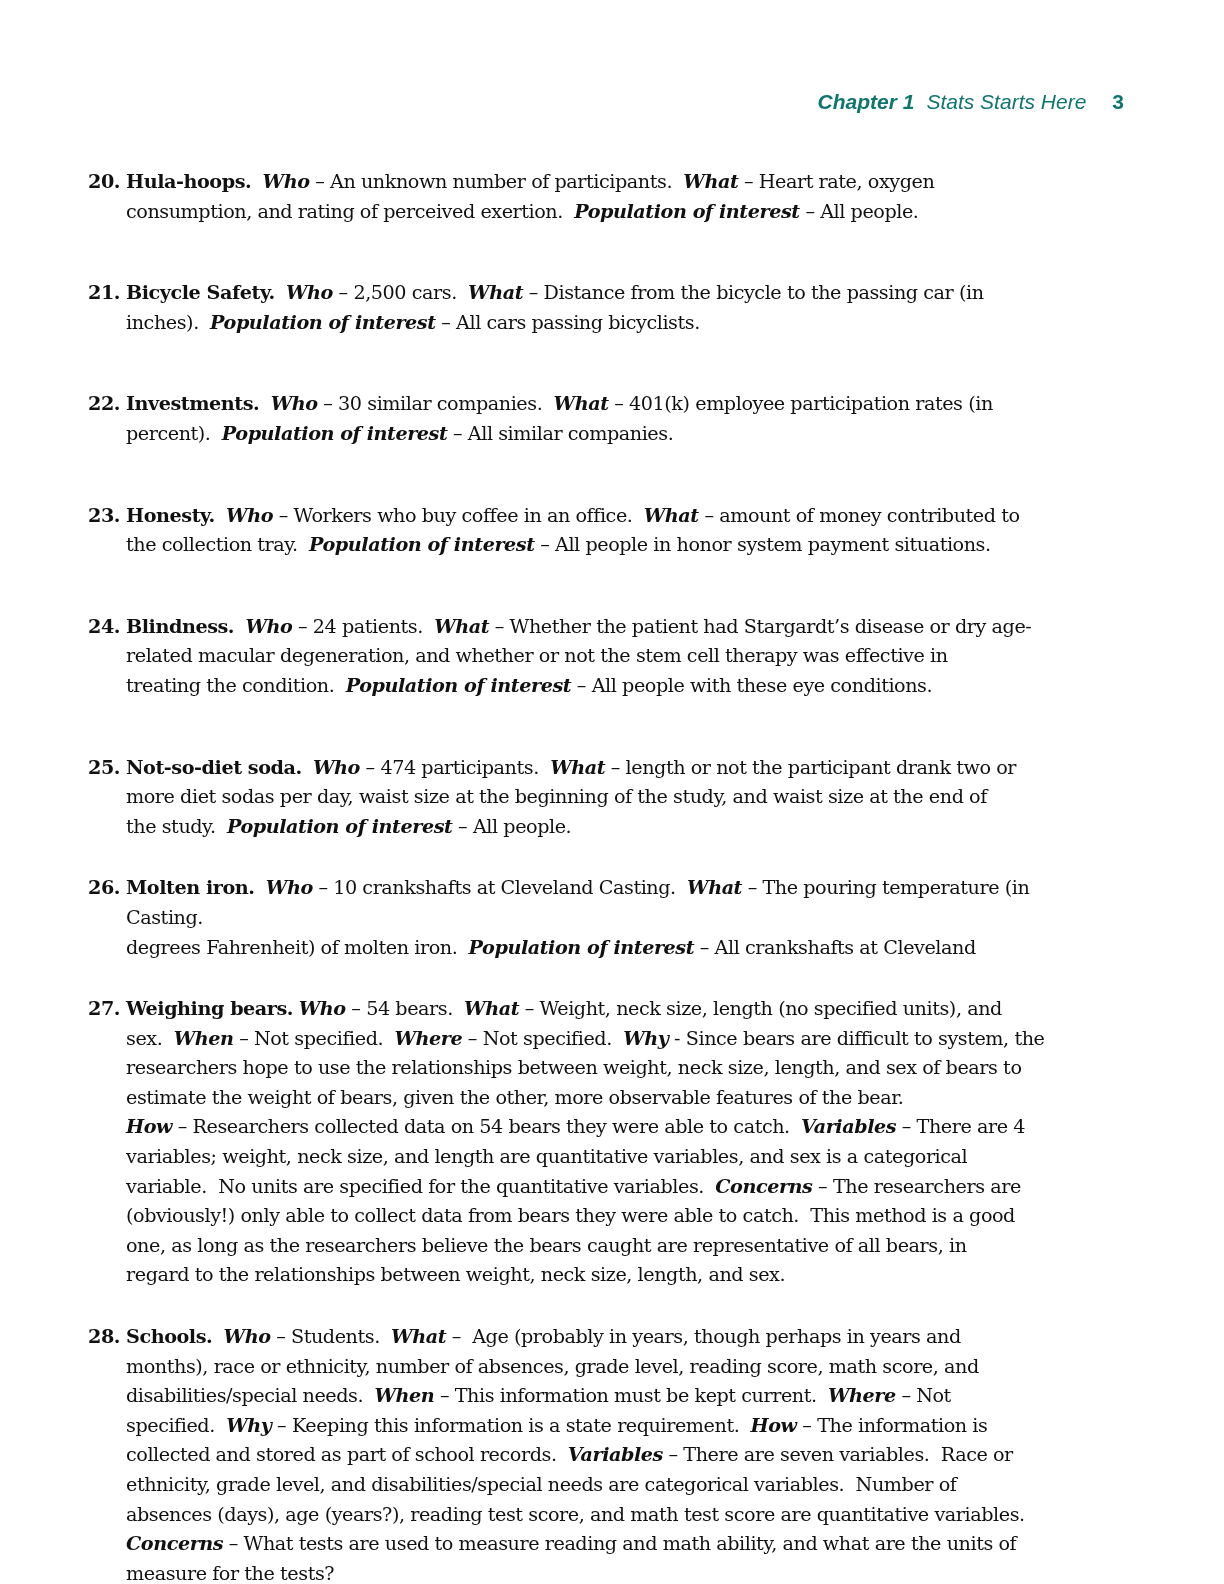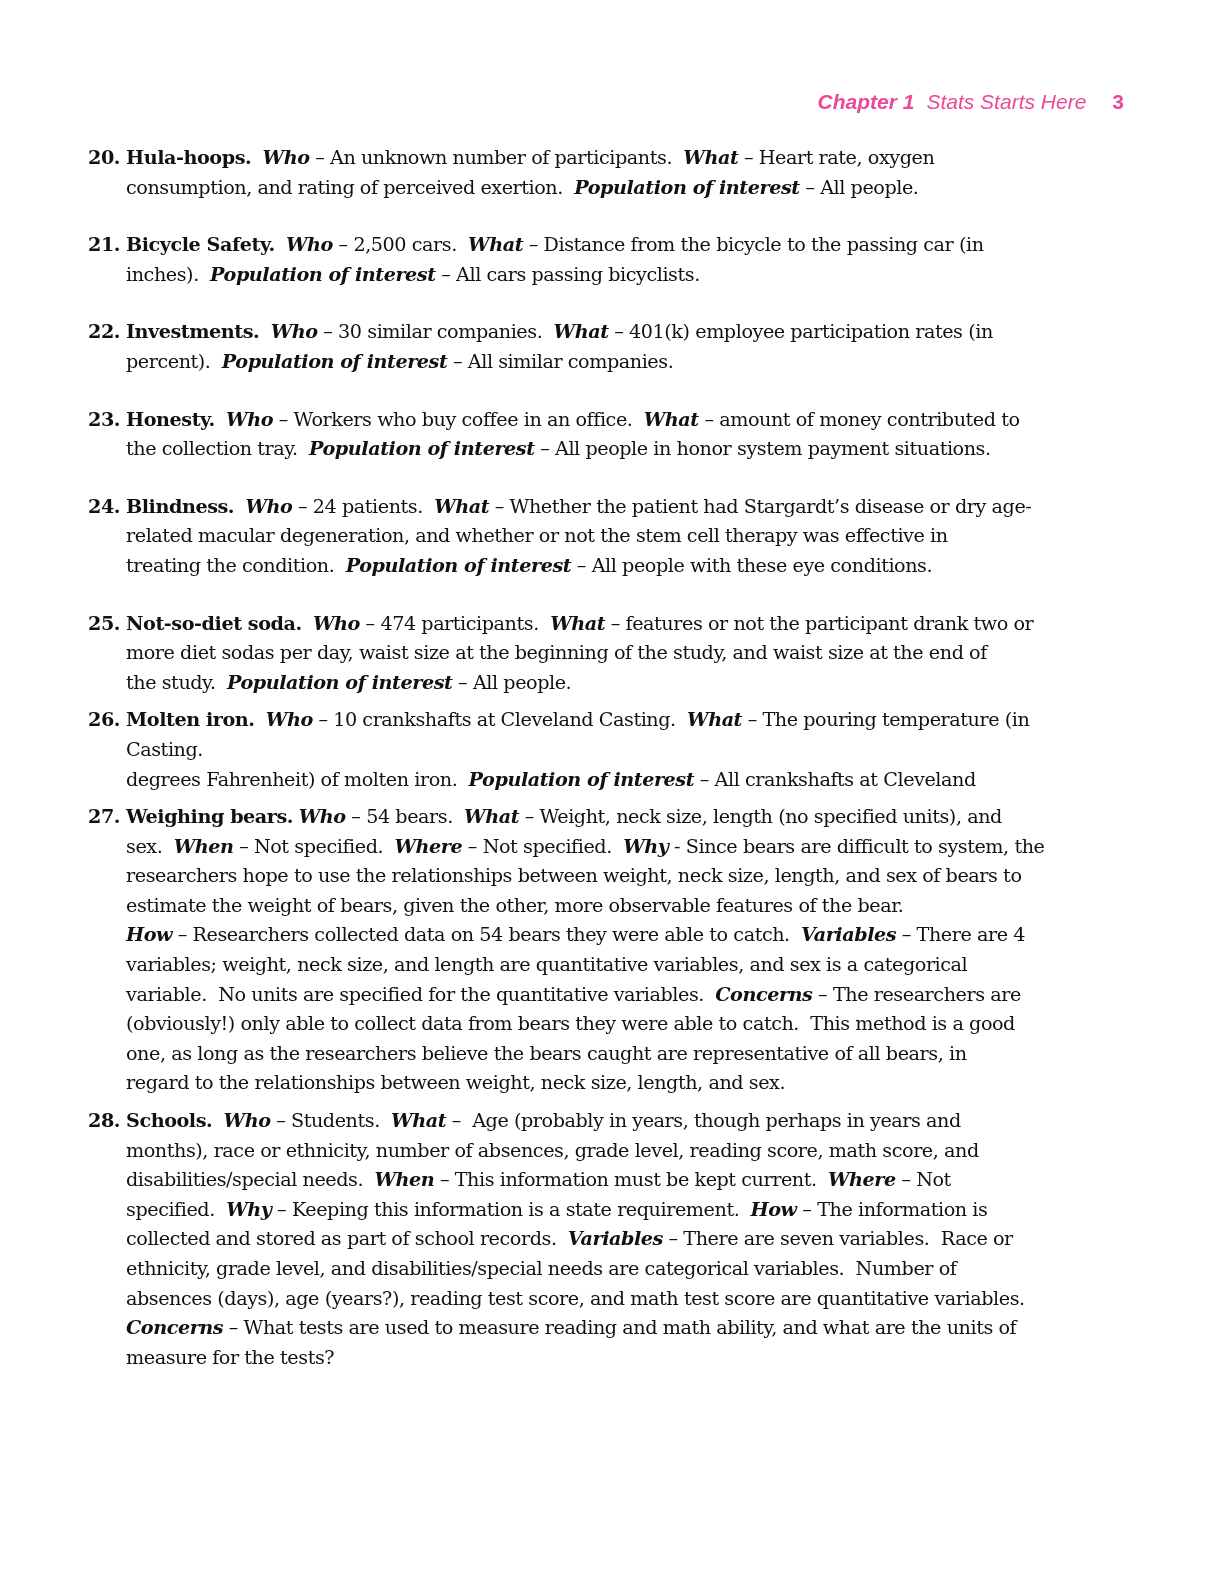--- a/index.html
+++ b/index.html
@@ -15,21 +15,21 @@
       color: #111111;
     }
     .page-header {
       position: absolute;
       top: 90px;
       right: 100px;
       font-family: "Liberation Sans", sans-serif;
       font-size: 21px;
       font-style: italic;
       white-space: nowrap;
-      color: #ec4899;
+      color: #0f766e;
     }
     .page-header .chapter {
       font-weight: bold;
     }
     .page-header .sep1 {
       display: inline-block;
       width: 12px;
     }
     .page-header .page-num {
       font-style: normal;
@@ -42,20 +42,21 @@
       left: 88px;
       top: 143px;
       width: 1040px;
       font-family: "DejaVu Serif", "Liberation Serif", serif;
       font-size: 19.2px;
       color: #111;
     }
     .problem {
       position: relative;
       padding-left: 38px;
+      margin-top: 24px;
     }
     .problem .line {
       display: block;
       height: 29.6px;
       line-height: 29.6px;
       white-space: nowrap;
       letter-spacing: -0.45px;
     }
     .problem .num {
       position: absolute;
@@ -104,21 +105,21 @@
   <div class="gap-lg"></div>
   <div class="problem">
       <span class="num">24.</span>
       <span class="line"><span class="seg-b">Blindness.</span><span class="seg-n">&nbsp; </span><span class="seg-i">Who</span><span class="seg-n"> – 24 patients.&nbsp; </span><span class="seg-i">What</span><span class="seg-n"> – Whether the patient had Stargardt’s disease or dry age-</span></span>
       <span class="line"><span class="seg-n">related macular degeneration, and whether or not the stem cell therapy was effective in</span></span>
       <span class="line"><span class="seg-n">treating the condition.&nbsp; </span><span class="seg-i">Population of interest</span><span class="seg-n"> – All people with these eye conditions.</span></span>
     </div>
   <div class="gap-lg"></div>
   <div class="problem">
       <span class="num">25.</span>
-      <span class="line"><span class="seg-b">Not-so-diet soda.</span><span class="seg-n">&nbsp; </span><span class="seg-i">Who</span><span class="seg-n"> – 474 participants.&nbsp; </span><span class="seg-i">What</span><span class="seg-n"> – features or not the participant drank two or</span></span>
+      <span class="line"><span class="seg-b">Not-so-diet soda.</span><span class="seg-n">&nbsp; </span><span class="seg-i">Who</span><span class="seg-n"> – 474 participants.&nbsp; </span><span class="seg-i">What</span><span class="seg-n"> – length or not the participant drank two or</span></span>
       <span class="line"><span class="seg-n">more diet sodas per day, waist size at the beginning of the study, and waist size at the end of</span></span>
       <span class="line"><span class="seg-n">the study.&nbsp; </span><span class="seg-i">Population of interest</span><span class="seg-n"> – All people.</span></span>
     </div>
   <div class="gap-sm"></div>
   <div class="problem">
       <span class="num">26.</span>
       <span class="line"><span class="seg-b">Molten iron.</span><span class="seg-n">&nbsp; </span><span class="seg-i">Who</span><span class="seg-n"> – 10 crankshafts at Cleveland Casting.&nbsp; </span><span class="seg-i">What</span><span class="seg-n"> – The pouring temperature (in</span></span>
       <span class="line"><span class="seg-n">Casting.</span></span>
       <span class="line"><span class="seg-n">degrees Fahrenheit) of molten iron.&nbsp; </span><span class="seg-i">Population of interest</span><span class="seg-n"> – All crankshafts at Cleveland</span></span>
     </div>

